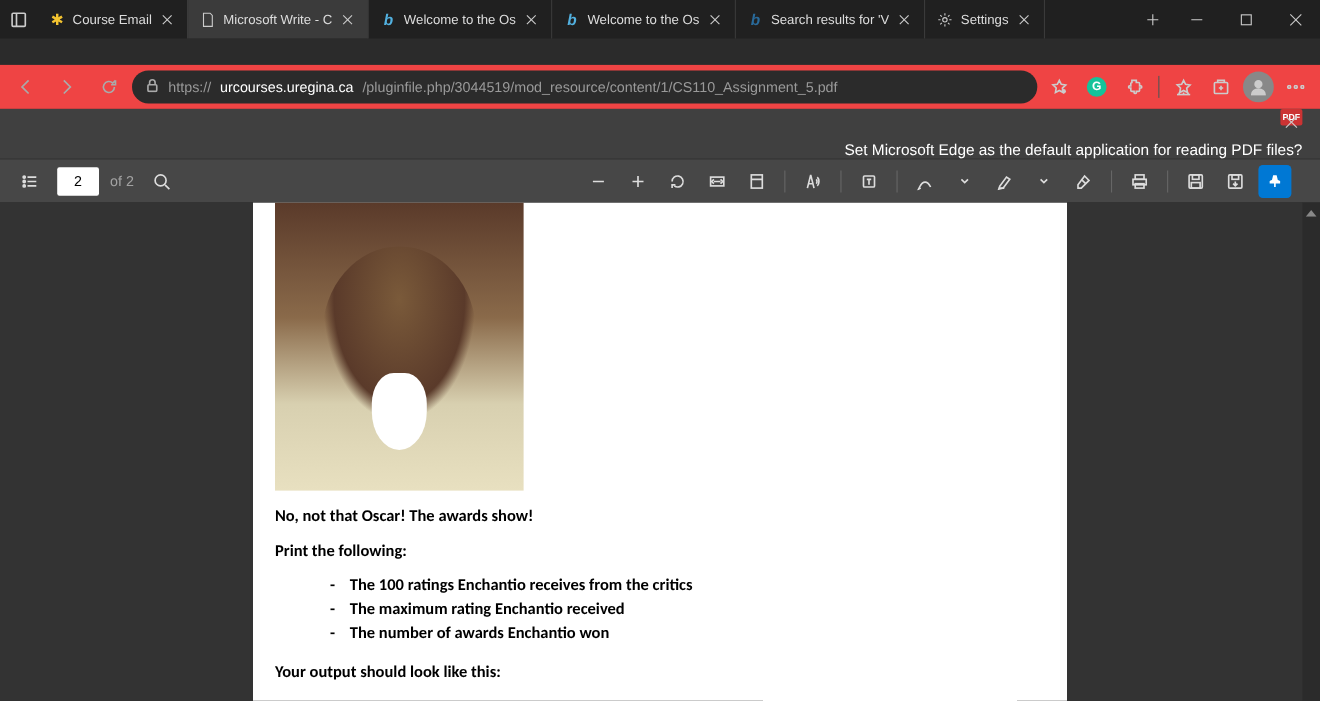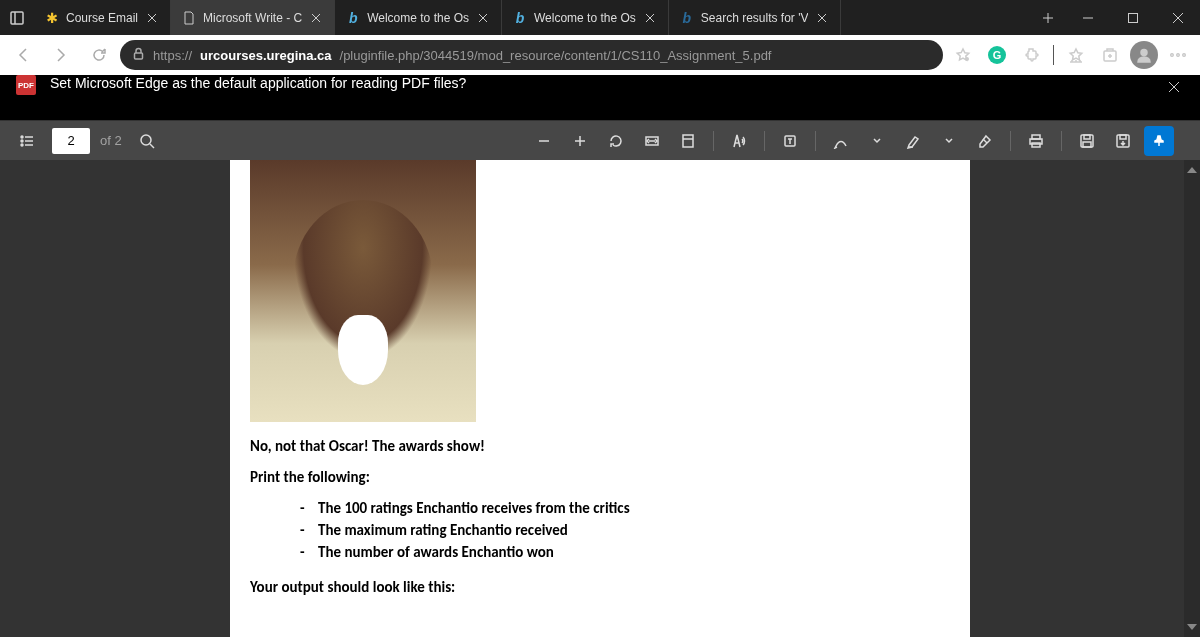--- a/index.html
+++ b/index.html
@@ -11,34 +11,34 @@
 .tab { display: flex; align-items: center; padding: 0 10px; gap: 6px; font-size: 12px; color: #ddd; border-right: 1px solid #3a3a3a; min-width: 0; white-space: nowrap; overflow: hidden; position: relative; }
 .tab.active { background: #3b3b3b; }
 .tab-icon { width: 16px; height: 16px; display: inline-flex; align-items: center; justify-content: center; flex-shrink: 0; }
 .tab-label { flex: 1; overflow: hidden; text-overflow: ellipsis; }
 .tab-close { width: 16px; height: 16px; display: inline-flex; align-items: center; justify-content: center; flex-shrink: 0; }
 .tab-close svg, .newtab svg { stroke: #ccc; }
 .newtab { width: 34px; display: flex; align-items: center; justify-content: center; }
 .window-ctrls { display: flex; }
 .window-btn { width: 45px; height: 35px; display: flex; align-items: center; justify-content: center; }
 .window-btn svg { stroke: #ccc; fill: none; stroke-width: 1; }
-.addrbar { height: 40px; background: #ffffff; display: flex; align-items: center; padding: 0 6px; gap: 4px; }
+.addrbar { height: 40px; background: #ef4444; display: flex; align-items: center; padding: 0 6px; gap: 4px; margin-top: 24px; }
 .nav-btn { width: 34px; height: 34px; display: flex; align-items: center; justify-content: center; border-radius: 4px; }
 .nav-btn svg { stroke: #aaa; fill: none; stroke-width: 1.5; }
 .url-field { flex: 1; height: 30px; background: #2b2b2b; border-radius: 15px; display: flex; align-items: center; padding: 0 12px; gap: 8px; font-size: 13px; color: #ccc; overflow: hidden; }
 .url-field .lock svg { stroke: #aaa; fill: none; stroke-width: 1.5; }
-.url-host { color: #fff; font-weight: bold; }
+.url-host { color: #fff; }
 .url-rest { color: #999; white-space: nowrap; }
 .addr-right { display: flex; align-items: center; gap: 2px; }
 .addr-icon { width: 32px; height: 32px; display: flex; align-items: center; justify-content: center; border-radius: 4px; }
 .addr-icon svg { stroke: #ccc; fill: none; stroke-width: 1.5; }
 .addr-sep { width: 1px; height: 20px; background: #555; margin: 0 4px; }
 .avatar { width: 28px; height: 28px; border-radius: 50%; background: #888; display: flex; align-items: center; justify-content: center; }
 .avatar svg { fill: #ccc; }
-.pdf-banner { height: 45px; background: #000000; display: flex; align-items: flex-start; padding: 0 16px; gap: 14px; font-size: 14px; position: relative; }
+.pdf-banner { height: 45px; background: #404040; display: flex; align-items: flex-end; padding: 0 16px; gap: 14px; font-size: 14px; position: relative; flex-direction: column; }
 .pdf-badge { width: 20px; height: 20px; background: #c33; color: #fff; font-size: 8px; font-weight: bold; display: flex; align-items: center; justify-content: center; border-radius: 2px; }
 .banner-text { color: #fff; }
 .default-btn { background: #0078d4; color: #fff; border: none; padding: 7px 16px; border-radius: 4px; font-size: 13px; }
 .banner-close { position: absolute; right: 14px; width: 24px; height: 24px; display: flex; align-items: center; justify-content: center; }
 .banner-close svg { stroke: #ccc; }
 .pdf-toolbar { height: 40px; background: #474747; border-top: 1px solid #333; display: flex; align-items: center; padding: 0 12px; gap: 10px; font-size: 13px; }
 .contents-btn svg { stroke: #ccc; fill: none; }
 .page-input { width: 38px; height: 26px; background: #fff; color: #000; border: none; text-align: center; font-size: 13px; border-radius: 2px; }
 .page-of { color: #a3a3a3; }
 .toolbar-right { margin-left: auto; display: flex; align-items: center; gap: 6px; padding-right: 14px; }
@@ -121,20 +121,35 @@
     <div class="tab">
       <span class="tab-icon bing-icon" style="color:#296a9a">b</span>
       <span class="tab-label">Search results for 'V</span>
       <span class="tab-close">
           <svg width="10" height="10" viewBox="0 0 10 10">
             <line x1="1" y1="1" x2="9" y2="9"></line>
             <line x1="9" y1="1" x2="1" y2="9"></line>
           </svg>
         </span>
     </div>
+    <div class="tab">
+      <span class="tab-icon">
+          <svg width="14" height="14" viewBox="0 0 14 14" fill="none" stroke="#ccc" stroke-width="1">
+            <circle cx="7" cy="7" r="2"></circle>
+            <path d="M7 1v2M7 11v2M1 7h2M11 7h2M2.8 2.8l1.4 1.4M9.8 9.8l1.4 1.4M2.8 11.2l1.4-1.4M9.8 4.2l1.4-1.4"></path>
+          </svg>
+        </span>
+      <span class="tab-label">Settings</span>
+      <span class="tab-close">
+          <svg width="10" height="10" viewBox="0 0 10 10">
+            <line x1="1" y1="1" x2="9" y2="9"></line>
+            <line x1="9" y1="1" x2="1" y2="9"></line>
+          </svg>
+        </span>
+    </div>
   </div>
   <div class="newtab">
       <svg width="12" height="12" viewBox="0 0 12 12">
         <line x1="6" y1="1" x2="6" y2="11"></line>
         <line x1="1" y1="6" x2="11" y2="6"></line>
       </svg>
     </div>
   <div class="window-ctrls">
     <div class="window-btn">
         <svg width="12" height="12" viewBox="0 0 12 12">

